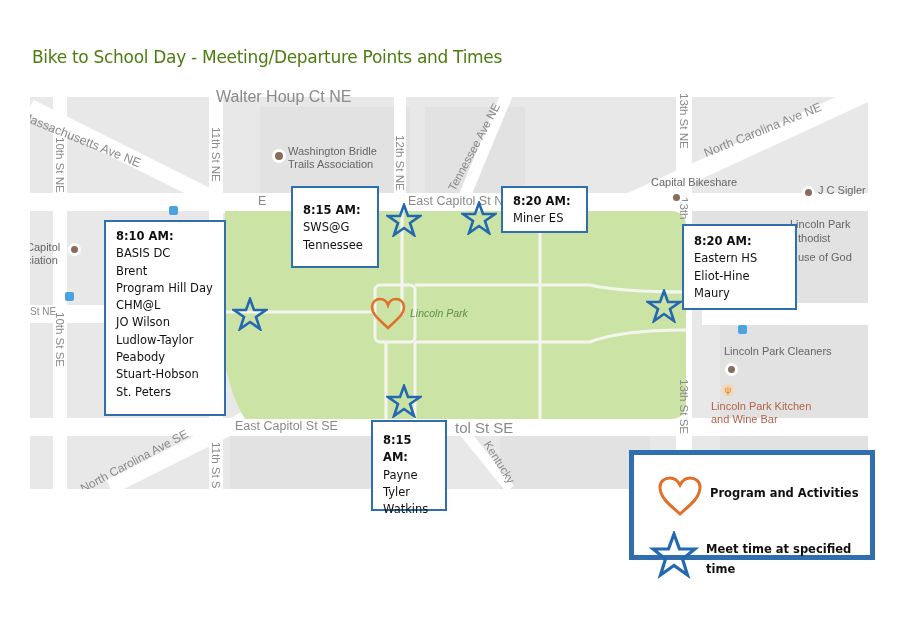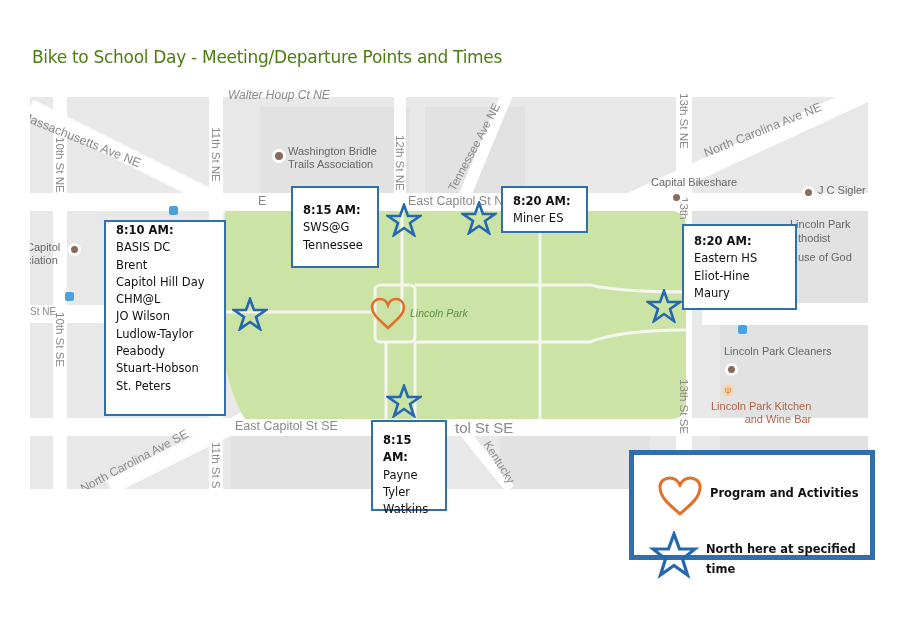--- a/index.html
+++ b/index.html
@@ -16,21 +16,21 @@
     position: absolute; left: 30px; top: 87px; width: 838px; height: 402px;
     background: #e8e8e8; overflow: hidden;
   }
   .map svg.base { position: absolute; left: 0; top: 0; }
   .maplabel {
     position: absolute; font-family: "Liberation Sans", sans-serif;
     font-size: 11.5px; color: #8a8a8a; white-space: nowrap;
     transform-origin: left top;
   }
   .poi { color: #666; font-size: 11px; }
-  .poi-food { color: #b3634a; text-align: right; }
+  .poi-food { color: #b3634a; }
   .park-label { color: #5e8f48; font-style: italic; font-size: 10.5px; }
   .callout {
     position: absolute; background: #fff; border: 2px solid #2f6fae;
     font-family: "DejaVu Sans", sans-serif; font-size: 11.5px; color: #111;
     line-height: 17.3px; padding: 6px 8px 6px 10px; box-sizing: border-box;
   }
   .callout .time { font-weight: bold; display: block; }
   .callout .school { display: block; }
   .legend {
     position: absolute; left: 629px; top: 450px; width: 246px; height: 110px;
@@ -83,21 +83,21 @@
       <line x1="510" y1="124" x2="510" y2="332"></line>
       <line x1="195" y1="225" x2="345" y2="225"></line>
       <rect x="345" y="198" width="40" height="57" rx="5"></rect>
       <path d="M385,198 L560,198 Q590,205 656,205"></path>
       <path d="M385,255 L560,255 Q590,243 656,243"></path>
       <line x1="356" y1="255" x2="356" y2="332"></line>
       <line x1="385" y1="255" x2="385" y2="332"></line>
     </g>
   </svg>
 
-  <span class="maplabel" style="left:198px;top:1px;font-size:12px;font-style:italic;">Walter Houp Ct NE</span>
+  <span class="maplabel" style="left:186px;top:1px;font-size:16px;">Walter Houp Ct NE</span>
   <span class="maplabel" style="left:-6px;top:22px;transform:rotate(22deg);font-size:12.5px;">Massachusetts Ave NE</span>
   <span class="maplabel" style="left:36px;top:50px;transform:rotate(90deg);">10th St NE</span>
   <span class="maplabel" style="left:36px;top:225px;transform:rotate(90deg);">10th St SE</span>
   <span class="maplabel" style="left:192px;top:40px;transform:rotate(90deg);">11th St NE</span>
   <span class="maplabel" style="left:192px;top:355px;transform:rotate(90deg);">11th St SE</span>
   <span class="maplabel" style="left:376px;top:48px;transform:rotate(90deg);">12th St NE</span>
   <span class="maplabel" style="left:416px;top:100px;transform:rotate(-62deg);">Tennessee Ave NE</span>
   <span class="maplabel" style="left:660px;top:6px;transform:rotate(90deg);">13th St NE</span>
   <span class="maplabel" style="left:660px;top:110px;transform:rotate(90deg);">13th</span>
   <span class="maplabel" style="left:660px;top:292px;transform:rotate(90deg);">13th St SE</span>
@@ -146,25 +146,25 @@
     <polygon points="18,2 22,13 34,13 24,20 28,32 18,25 8,32 12,20 2,13 14,13" fill="none" stroke="#2469b0" stroke-width="2.6"></polygon>
   </svg>
   <svg class="icon" style="left:616px;top:202px;" width="36" height="34" viewBox="0 0 36 34">
     <polygon points="18,2 22,13 34,13 24,20 28,32 18,25 8,32 12,20 2,13 14,13" fill="none" stroke="#2469b0" stroke-width="2.6"></polygon>
   </svg>
   <svg class="icon" style="left:356px;top:297px;" width="36" height="34" viewBox="0 0 36 34">
     <polygon points="18,2 22,13 34,13 24,20 28,32 18,25 8,32 12,20 2,13 14,13" fill="none" stroke="#2469b0" stroke-width="2.6"></polygon>
   </svg>
 </div>
 
-<div class="callout" style="left:104px;top:220px;width:122px;height:196px;padding-top:0;">
+<div class="callout" style="left:104px;top:220px;width:122px;height:196px;padding-top:6px;">
   <span class="time">8:10 AM:</span>
   <span class="school">BASIS DC</span>
   <span class="school">Brent</span>
-  <span class="school">Capitol Hill Day</span>
+  <span class="school">Program Hill Day</span>
   <span class="school">CHM@L</span>
   <span class="school">JO Wilson</span>
   <span class="school">Ludlow-Taylor</span>
   <span class="school">Peabody</span>
   <span class="school">Stuart-Hobson</span>
   <span class="school">St. Peters</span>
 </div>
 
 <div class="callout" style="left:291px;top:186px;width:88px;height:82px;padding-top:14px;">
   <span class="time">8:15 AM:</span>
@@ -193,16 +193,16 @@
 
 <div class="legend">
   <svg class="icon" style="left:23px;top:20px;" width="46" height="42" viewBox="0 0 46 42">
     <path d="M23,39 C13,30 3,23 3,12 C3,6 8,3 13,3 C18,3 21,6 23,10 C25,6 28,3 33,3 C38,3 43,6 43,12 C43,23 33,30 23,39 Z" fill="none" stroke="#e0712a" stroke-width="3"></path>
   </svg>
   <div class="row" style="left:76px;top:28px;">Program and Activities</div>
   <svg class="icon" style="left:15px;top:76px;" width="50" height="48" viewBox="0 0 50 48">
     <polygon points="25,3 30.5,18 46,18 33.5,28 38.5,44 25,34.5 11.5,44 16.5,28 4,18 19.5,18" fill="none" stroke="#2469b0" stroke-width="3.2"></polygon>
   </svg>
   <div class="row" style="left:72px;top:84px;">
-    <span>North here at specified</span><br>
+    <span>Meet time at specified</span><br>
     <span>time</span>
   </div>
 </div>
 
 </body></html>

